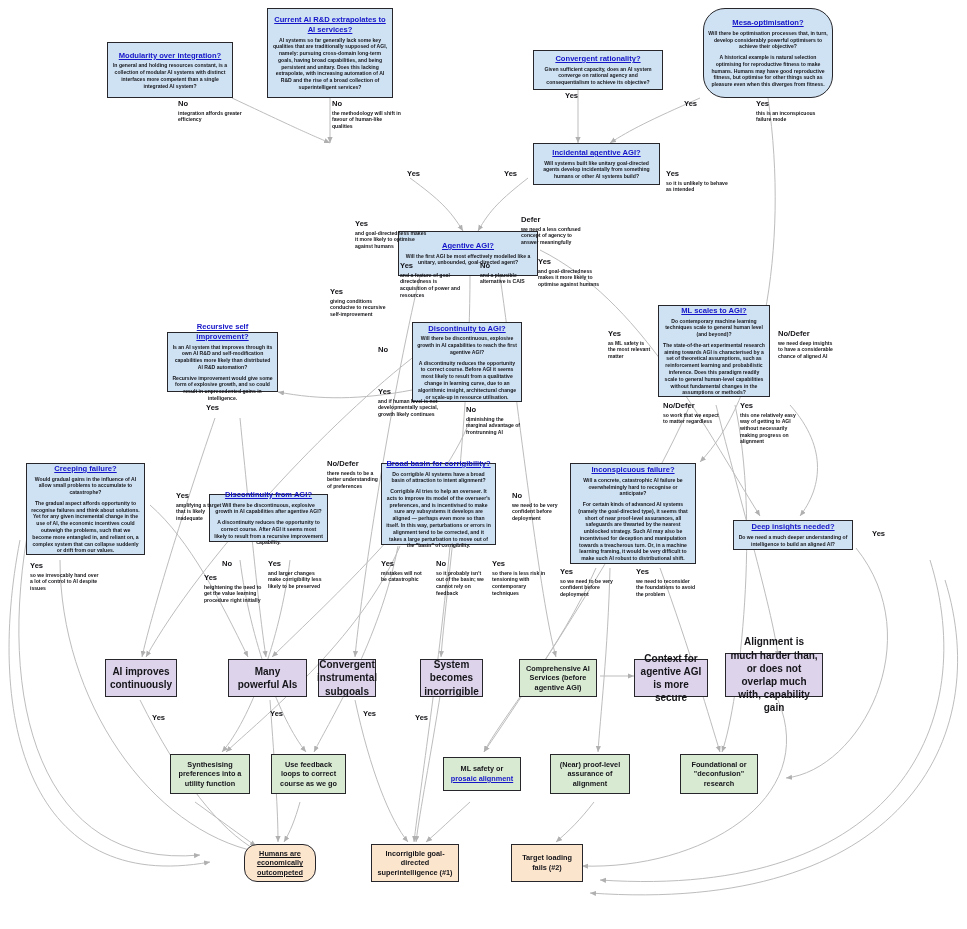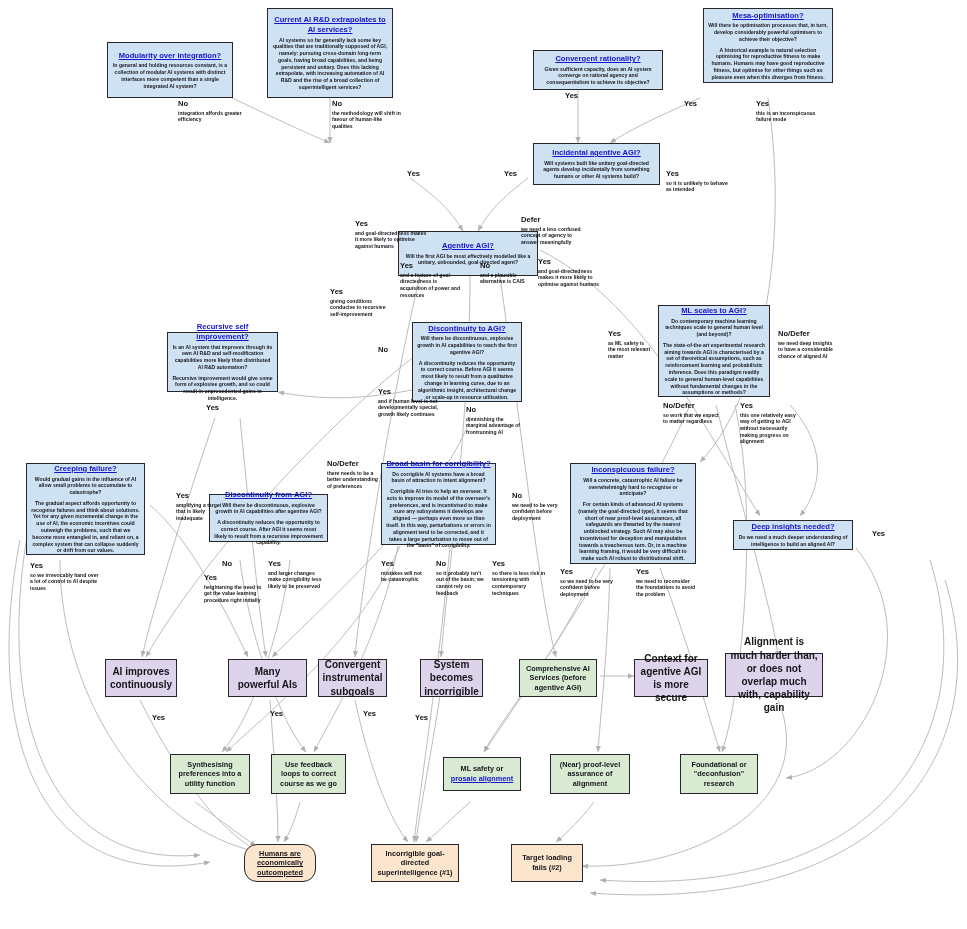--- a/index.html
+++ b/index.html
@@ -152,21 +152,21 @@
   <div class="node q" style="left:267px;top:8px;width:126px;height:90px;">
     <div class="ttl">Current AI R&amp;D extrapolates to AI services?</div>
     <div class="body">AI systems so far generally lack some key qualities that are traditionally supposed of AGI, namely: pursuing cross-domain long-term goals, having broad capabilities, and being persistent and unitary. Does this lacking extrapolate, with increasing automation of AI R&amp;D and the rise of a broad collection of superintelligent services?</div>
   </div>
 
   <div class="node q" style="left:533px;top:50px;width:130px;height:40px;">
     <div class="ttl">Convergent rationality?</div>
     <div class="body">Given sufficient capacity, does an AI system converge on rational agency and consequentialism to achieve its objective?</div>
   </div>
 
-  <div class="node q" style="left:703px;top:8px;width:130px;height:75px;">
+  <div class="node q" style="left:703px;top:8px;width:130px;height:90px;border-radius:22px;">
     <div class="ttl">Mesa-optimisation?</div>
     <div class="body">Will there be optimisation processes that, in turn, develop considerably powerful optimisers to achieve their objective?</div>
     <div class="body">A historical example is natural selection optimising for reproductive fitness to make humans. Humans may have good reproductive fitness, but optimise for other things such as pleasure even when this diverges from fitness.</div>
   </div>
 
 
   <div class="node q" style="left:533px;top:143px;width:127px;height:42px;">
     <div class="ttl">Incidental agentive AGI?</div>
     <div class="body">Will systems built like unitary goal-directed agents develop incidentally from something humans or other AI systems build?</div>
   </div>
@@ -222,21 +222,21 @@
     <div class="ttl">Deep insights needed?</div>
     <div class="body">Do we need a much deeper understanding of intelligence to build an aligned AI?</div>
   </div>
 
   <div class="node state" style="left:105px;top:659px;width:72px;height:38px;">
     <div class="lbl">AI improves continuously</div>
   </div>
   <div class="node state" style="left:228px;top:659px;width:79px;height:38px;">
     <div class="lbl">Many powerful AIs</div>
   </div>
-  <div class="node state" style="left:318px;top:659px;width:69px;height:38px;">
+  <div class="node state" style="left:318px;top:659px;width:58px;height:38px;">
     <div class="lbl">Convergent instrumental subgoals</div>
   </div>
   <div class="node state" style="left:420px;top:659px;width:63px;height:38px;">
     <div class="lbl">System becomes incorrigible</div>
   </div>
   <div class="node approach" style="left:519px;top:659px;width:78px;height:38px;">
     <div class="lbl">Comprehensive AI Services (before agentive AGI)</div>
   </div>
   <div class="node state" style="left:634px;top:659px;width:74px;height:38px;">
     <div class="lbl">Context for agentive AGI is more secure</div>

